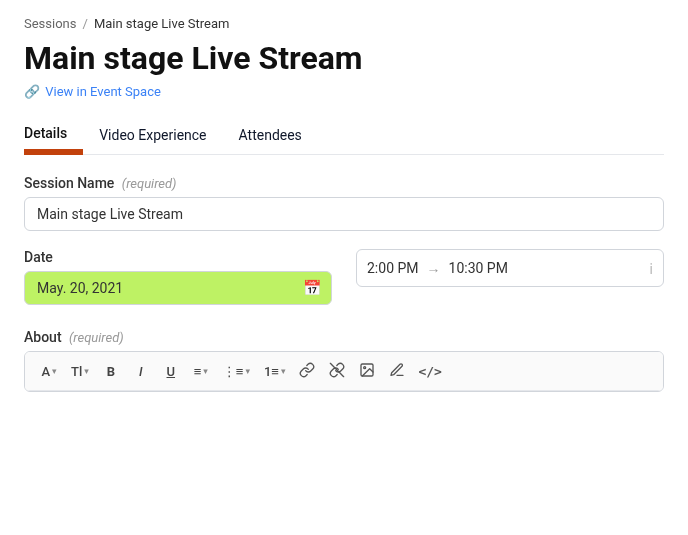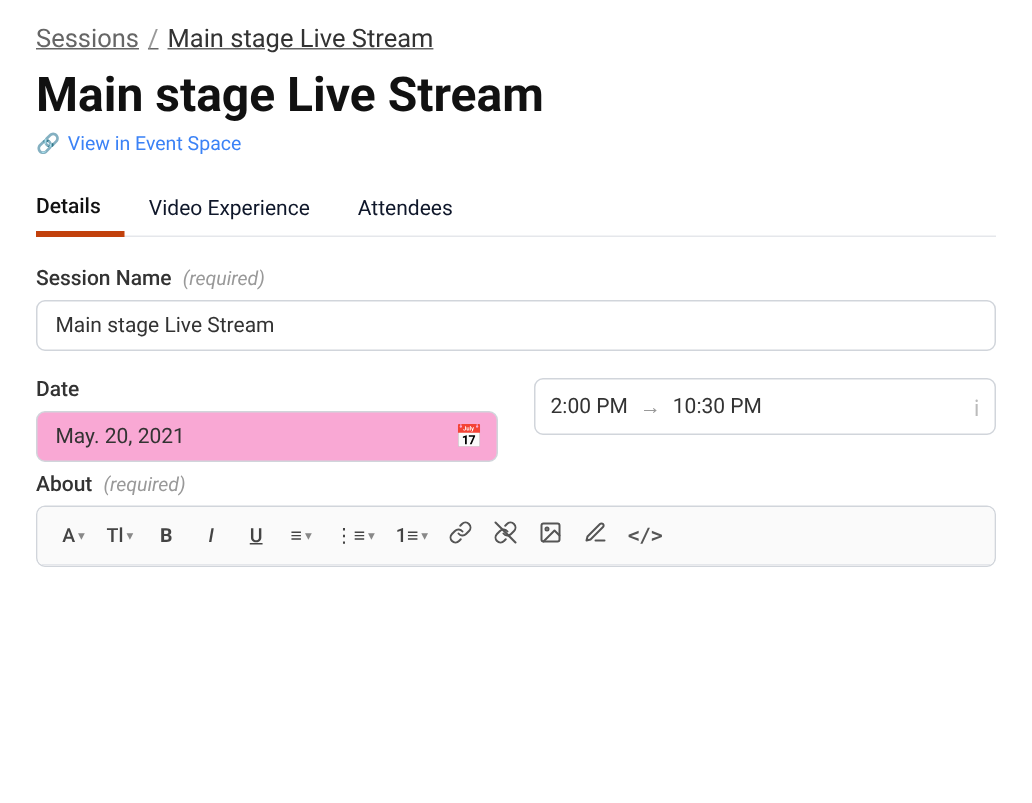--- a/index.html
+++ b/index.html
@@ -11,23 +11,22 @@
     }
     .container {
       max-width: 688px;
       padding: 16px 24px;
     }
     .breadcrumb {
       display: flex;
       align-items: center;
       gap: 6px;
       color: #666;
-      font-size: 17px;
+      font-size: 13px;
       margin-bottom: 8px;
-      text-decoration: underline;
     }
     .breadcrumb-link {
       color: #666;
       text-decoration: none;
     }
     .breadcrumb-separator {
       color: #999;
     }
     .breadcrumb-current {
       color: #333;
@@ -66,21 +65,21 @@
       margin-bottom: -1px;
       background: none;
       border-top: none;
       border-left: none;
       border-right: none;
       font-family: inherit;
     }
     .tab:first-child { padding-left: 0; }
     .tab.active {
       color: #111;
-      border-bottom: 4px solid #c2410c;
+      border-bottom: 6px solid #c2410c;
       font-weight: 500;
     }
 
     .form-group {
       margin-bottom: 18px;
     }
     .form-label {
       font-size: 14px;
       font-weight: 500;
       color: #333;
@@ -101,41 +100,41 @@
       border-radius: 6px;
       font-size: 14px;
       color: #333;
       outline: none;
       font-family: inherit;
     }
 
     .date-time-row {
       display: flex;
       gap: 24px;
-      margin-bottom: 7px;
+      margin-bottom: 24px;
     }
     .date-group {
       flex: 1;
     }
     .time-group {
       flex: 1;
     }
     .date-input-wrapper {
       position: relative;
       display: flex;
       align-items: center;
     }
     .date-input {
       width: 100%;
       padding: 8px 36px 8px 12px;
       border: 1px solid #d1d5db;
       border-radius: 6px;
       font-size: 14px;
       color: #333;
-      background: #f9a8d4;
+      background: #bef264;
       outline: none;
       font-family: inherit;
       appearance: none;
     }
     .date-icon {
       position: absolute;
       right: 10px;
       color: #999;
       pointer-events: none;
       font-size: 15px;

